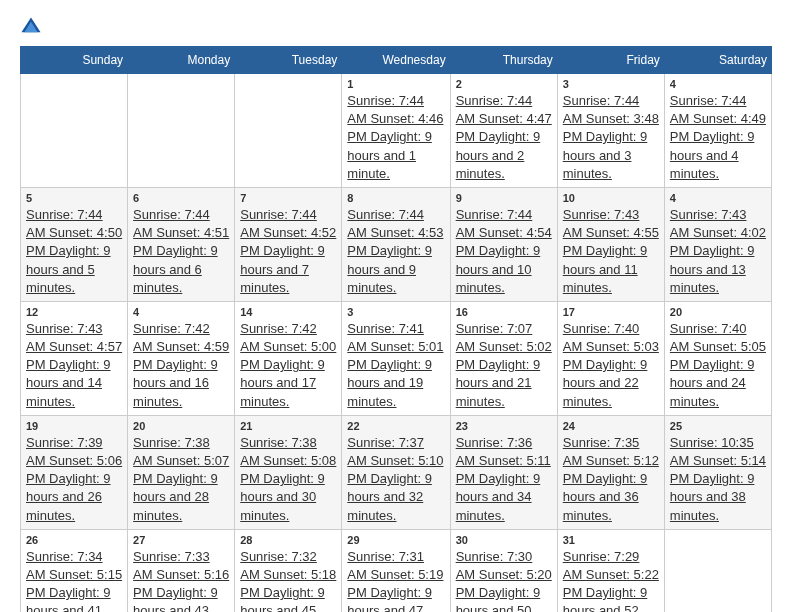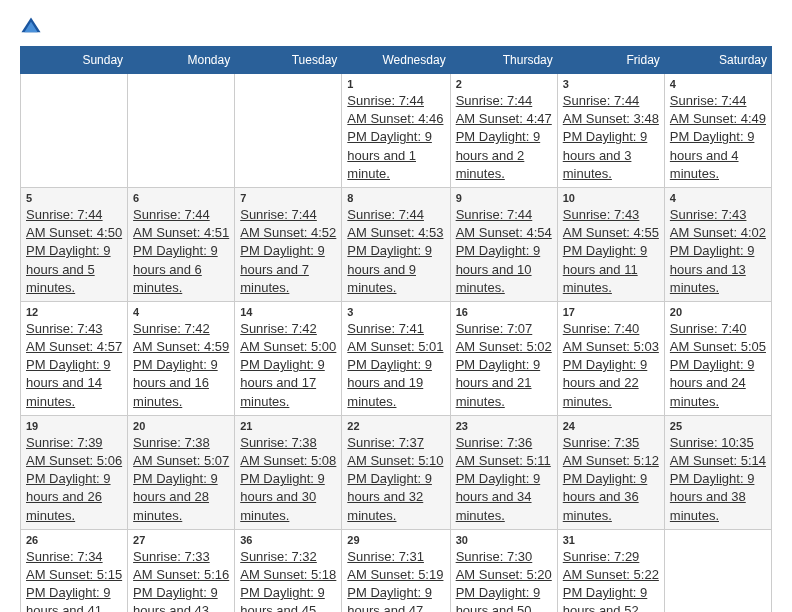--- a/index.html
+++ b/index.html
@@ -297,21 +297,21 @@
 Sunset: 5:15 PM
 Daylight: 9 hours and 41 minutes.</div>
           </td>
           <td>
             <span class="day-number">27</span>
             <div class="day-info">Sunrise: 7:33 AM
 Sunset: 5:16 PM
 Daylight: 9 hours and 43 minutes.</div>
           </td>
           <td>
-            <span class="day-number">36</span>
+            <span class="day-number">28</span>
             <div class="day-info">Sunrise: 7:32 AM
 Sunset: 5:18 PM
 Daylight: 9 hours and 45 minutes.</div>
           </td>
           <td>
             <span class="day-number">29</span>
             <div class="day-info">Sunrise: 7:31 AM
 Sunset: 5:19 PM
 Daylight: 9 hours and 47 minutes.</div>
           </td>

